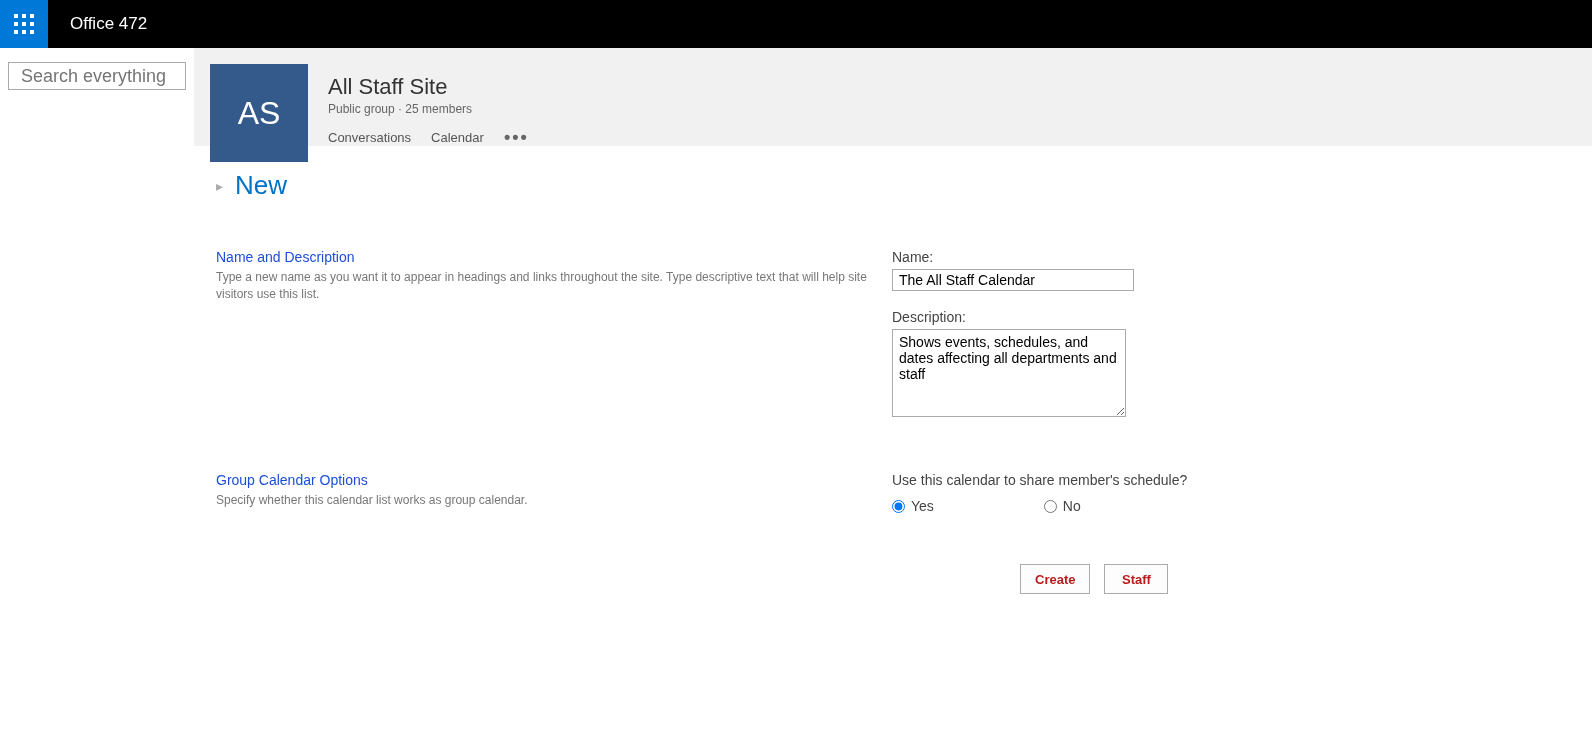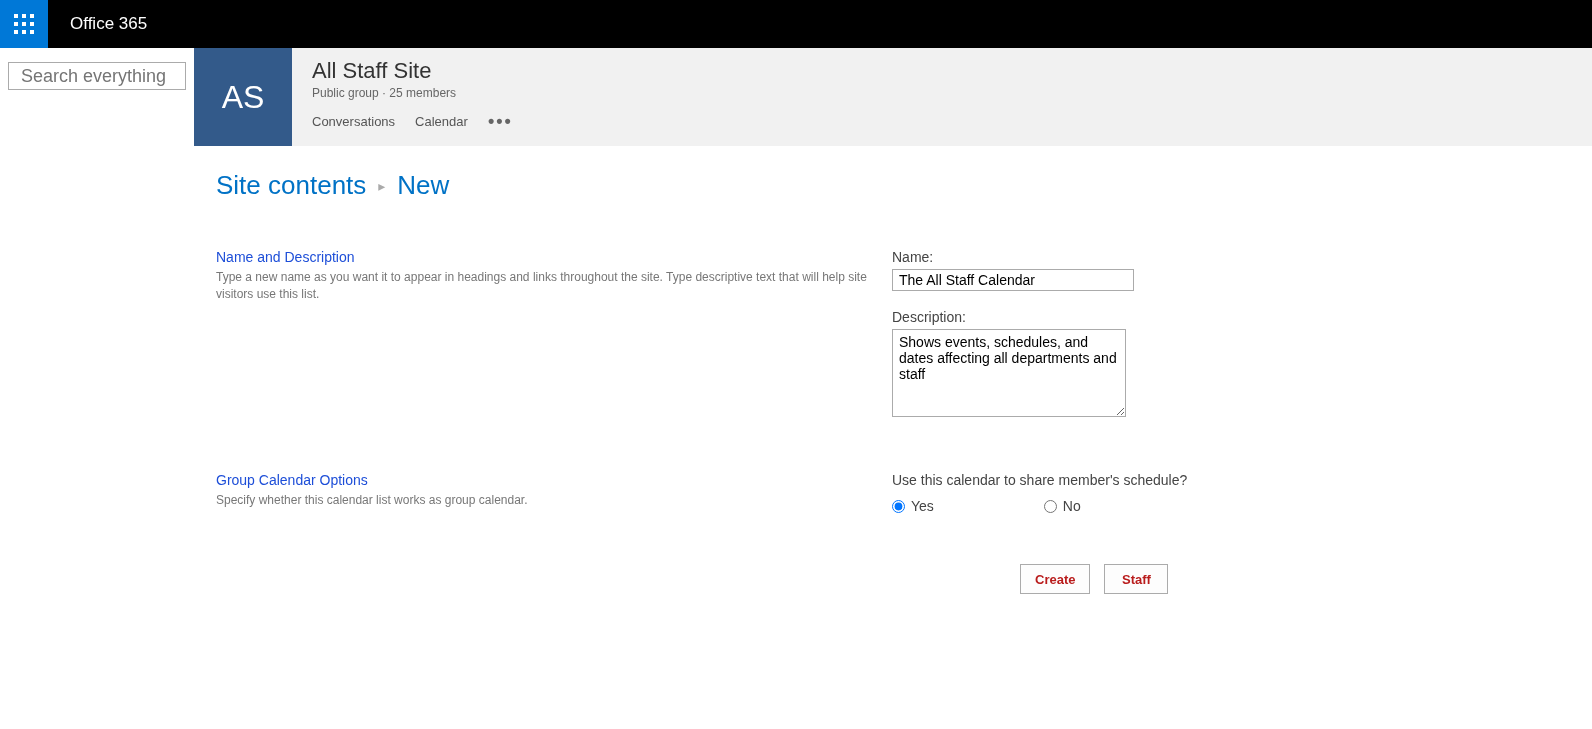--- a/index.html
+++ b/index.html
@@ -74,21 +74,21 @@
   .right-col {
     flex: 1;
     background: #fff;
     border-left: none;
   }
   
   .site-header {
     background: #f1f1f1;
     display: flex;
     align-items: flex-start;
-    padding: 0;
+    padding: 16px;
     height: 98px;
   }
   .site-logo {
     width: 98px; height: 98px;
     background: #335a8a;
     color: #fff;
     display: flex; align-items: center; justify-content: center;
     font-size: 32px;
     font-weight: 300;
   }
@@ -230,21 +230,21 @@
         <rect x="8" y="0" width="4" height="4"></rect>
         <rect x="16" y="0" width="4" height="4"></rect>
       <rect x="0" y="8" width="4" height="4"></rect>
         <rect x="8" y="8" width="4" height="4"></rect>
         <rect x="16" y="8" width="4" height="4"></rect>
       <rect x="0" y="16" width="4" height="4"></rect>
         <rect x="8" y="16" width="4" height="4"></rect>
         <rect x="16" y="16" width="4" height="4"></rect>
     </svg>
   </div>
-  <div class="brand">Office 365</div>
+  <div class="brand">Office 472</div>
 </div>
 
 <div class="layout">
   <div class="left-col">
     <div class="search-box">
       <input type="text" placeholder="Search everything" style="">
       <span class="dd">▼</span>
       <span class="magnify">
         <svg viewBox="0 0 16 16" width="14" height="14">
             <circle cx="6.5" cy="6.5" r="5" fill="none" stroke="#333" stroke-width="1.5"></circle>
@@ -263,21 +263,20 @@
         <div class="site-nav">
           <span>Conversations</span>
           <span>Calendar</span>
           <span class="ellipsis">•••</span>
         </div>
       </div>
     </div>
 
     <div class="content">
       <div class="breadcrumb">
-        <span>Site contents</span>
         <span class="sep">▸</span>
         <span>New</span>
       </div>
 
       <div class="form-row">
         <div class="form-left">
           <h3>Name and Description</h3>
           <p>Type a new name as you want it to appear in headings and links throughout the site. Type descriptive text that will help site visitors use this list.</p>
         </div>
         <div class="form-right">

